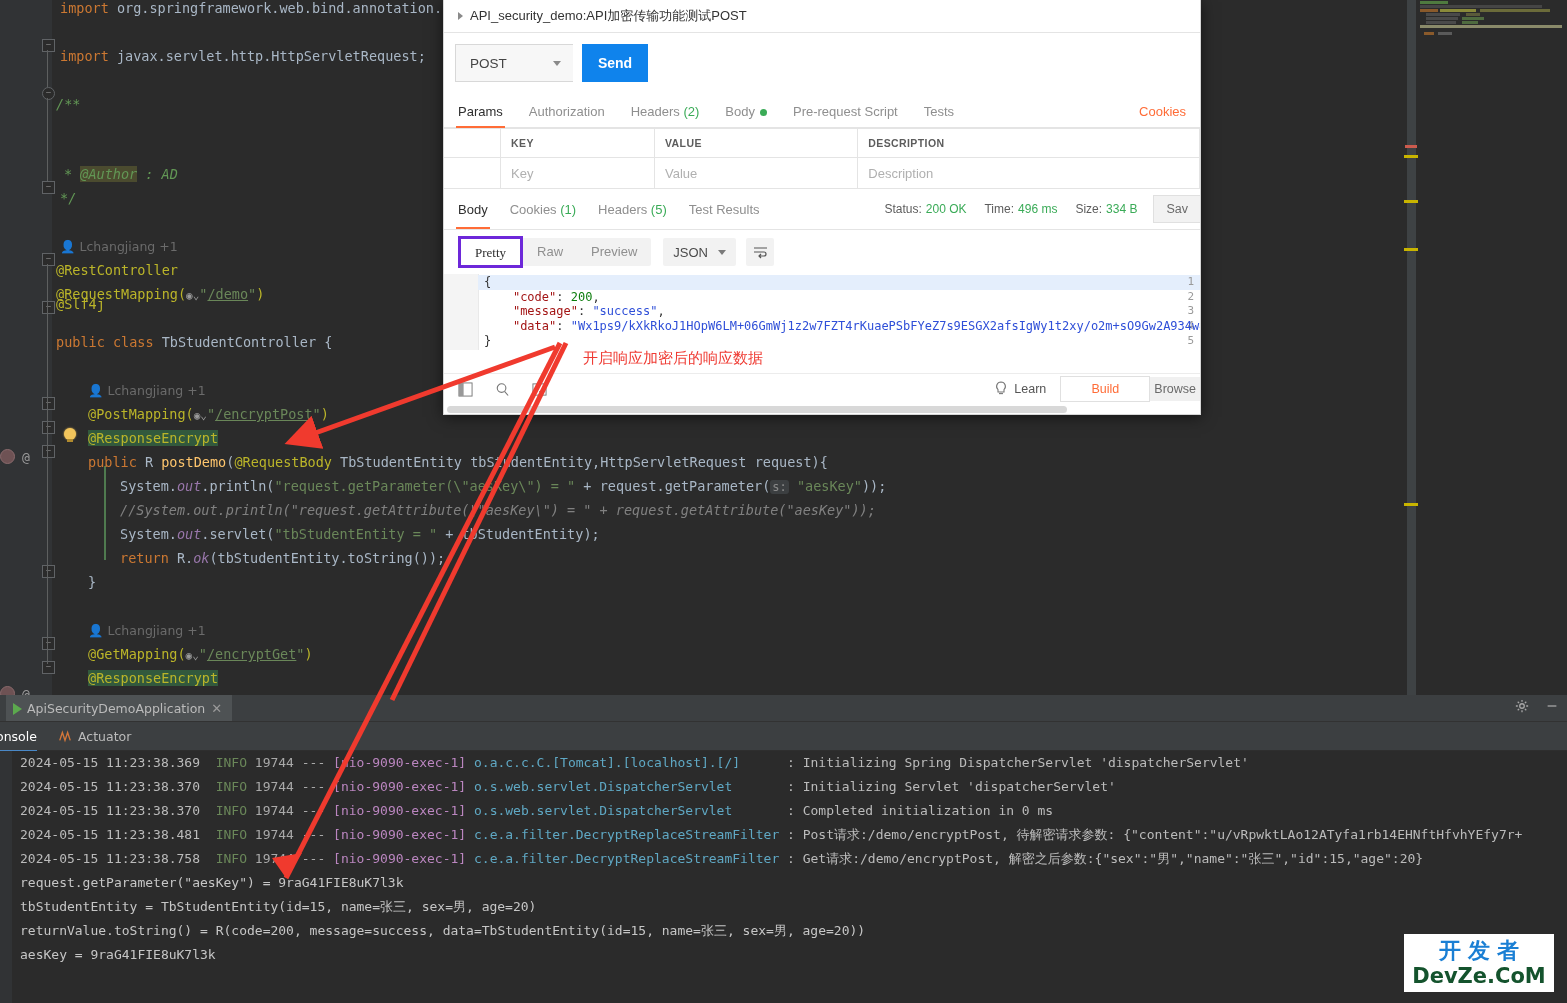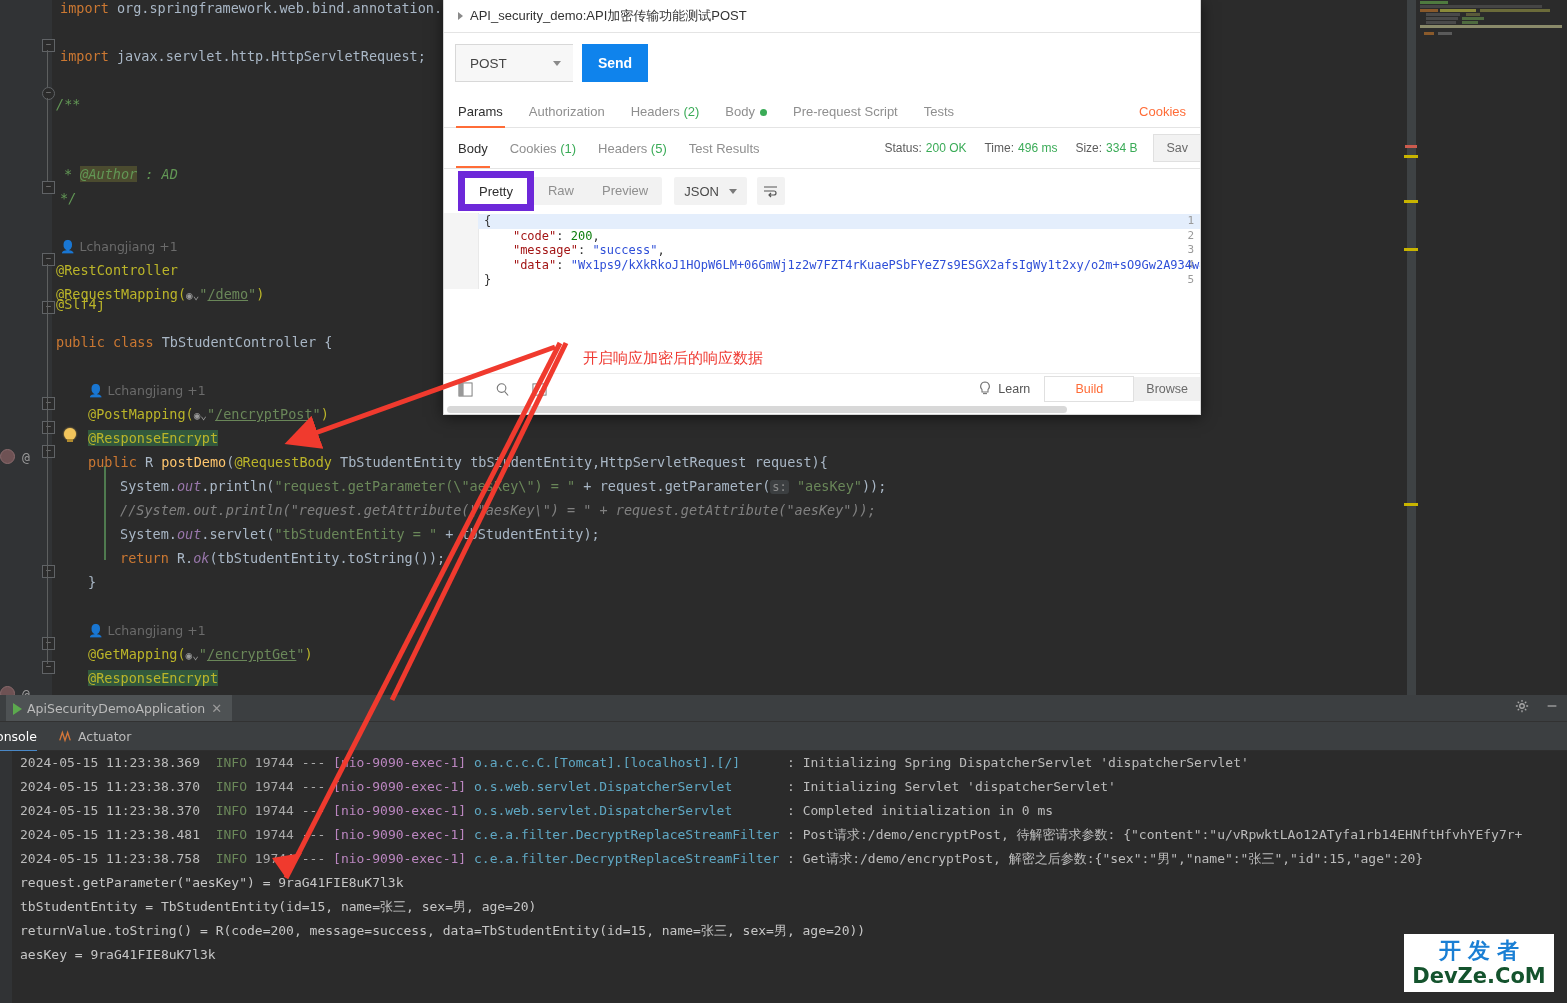--- a/index.html
+++ b/index.html
@@ -194,21 +194,21 @@
   }
   .pm-viewbar {
     display: flex; align-items: center; height: 44px; padding: 0 14px;
     font-size: 13px;
   }
   .pm-seg {
     display: flex; background: #f2f2f2; height: 28px; align-items: center;
     border-radius: 2px;
   }
   .pm-seg div { padding: 0 14px; color: #8f8f8f; line-height: 28px; }
-  .pm-seg div.active { color: #2e2e2e; background: #fff; border:7px solid #6d28d9; height:26px; }
+  .pm-seg div.active { color: #2e2e2e; background: #fff; border:3px solid #6d28d9; height:26px;font-family:Liberation Serif, serif; }
   .pm-fmt {
     margin-left: 12px; background: #f2f2f2; height: 28px; display: flex;
     align-items: center; padding: 0 10px; color: #4a4a4a; border-radius: 2px;
   }
   .pm-fmt .dd {
     width: 0; height: 0; border-top: 5px solid #7a7a7a; margin-left: 10px;
     border-left: 4px solid transparent; border-right: 4px solid transparent;
   }
   .pm-wrapbtn {
     margin-left: 10px; width: 28px; height: 28px; background: #f2f2f2;
@@ -245,21 +245,21 @@
   }
   .pm-foot-icons { display: flex; align-items: center; padding-left: 14px; gap: 22px; }
   .pm-learn { margin-left: auto; display: flex; align-items: center; gap: 7px; color: #555; font-size: 12.5px; }
   .pm-build {
     width: 88px; height: 24px; border: 1px solid #e0e0e0; background: #fff;
     color: #ff6c37; display:flex; align-items:center; justify-content:center;
     font-size: 12.5px; margin-left: 14px;
   }
   .pm-browse {
     background: #f0f0f0; height: 24px; display:flex; align-items:center;
-    padding: 0 12px; color: #6a6a6a; font-size: 12.5px;
+    padding: 0 4px; color: #6a6a6a; font-size: 12.5px;
   }
   .pm-hscroll {
     position: absolute; left: 0; bottom: 1px; height: 7px; background: #fff; width: 100%;
   }
   .pm-hscroll i {
     position: absolute; left: 3px; top: 0; height: 7px; width: 620px;
     background: #d8d8d8; border-radius: 4px; display:block;
   }
 
   
@@ -449,20 +449,36 @@
     <div class="pm-tabs" id="pm-tabs">
         <div class="pm-tab active"><span>Params</span></div>
         <div class="pm-tab"><span>Authorization</span></div>
         <div class="pm-tab"><span>Headers</span><span class="pm-count"> (2)</span></div>
         <div class="pm-tab"><span>Body</span><span class="pm-dot"></span></div>
         <div class="pm-tab"><span>Pre-request Script</span></div>
         <div class="pm-tab"><span>Tests</span></div>
       <div class="pm-cookies">Cookies</div>
     </div>
 
+    <table class="pm-table">
+      <tbody>
+          <tr>
+        <th class="pm-chk-col" style="border-left:none;"></th>
+        <th>KEY</th>
+        <th>VALUE</th>
+        <th>DESCRIPTION</th>
+      </tr>
+      <tr>
+        <td class="pm-chk-col"></td>
+        <td>Key</td>
+        <td>Value</td>
+        <td>Description</td>
+      </tr>
+    </tbody>
+      </table>
 
     <div class="pm-respbar" id="pm-rtabs">
         <div class="pm-rtab active"><span>Body</span></div>
         <div class="pm-rtab"><span>Cookies</span><span class="pm-count"> (1)</span></div>
         <div class="pm-rtab"><span>Headers</span><span class="pm-count"> (5)</span></div>
         <div class="pm-rtab"><span>Test Results</span></div>
       <div class="pm-meta">
         <span>Status:</span>
         <span class="val">200 OK</span>
         <span class="grp">Time:</span>

